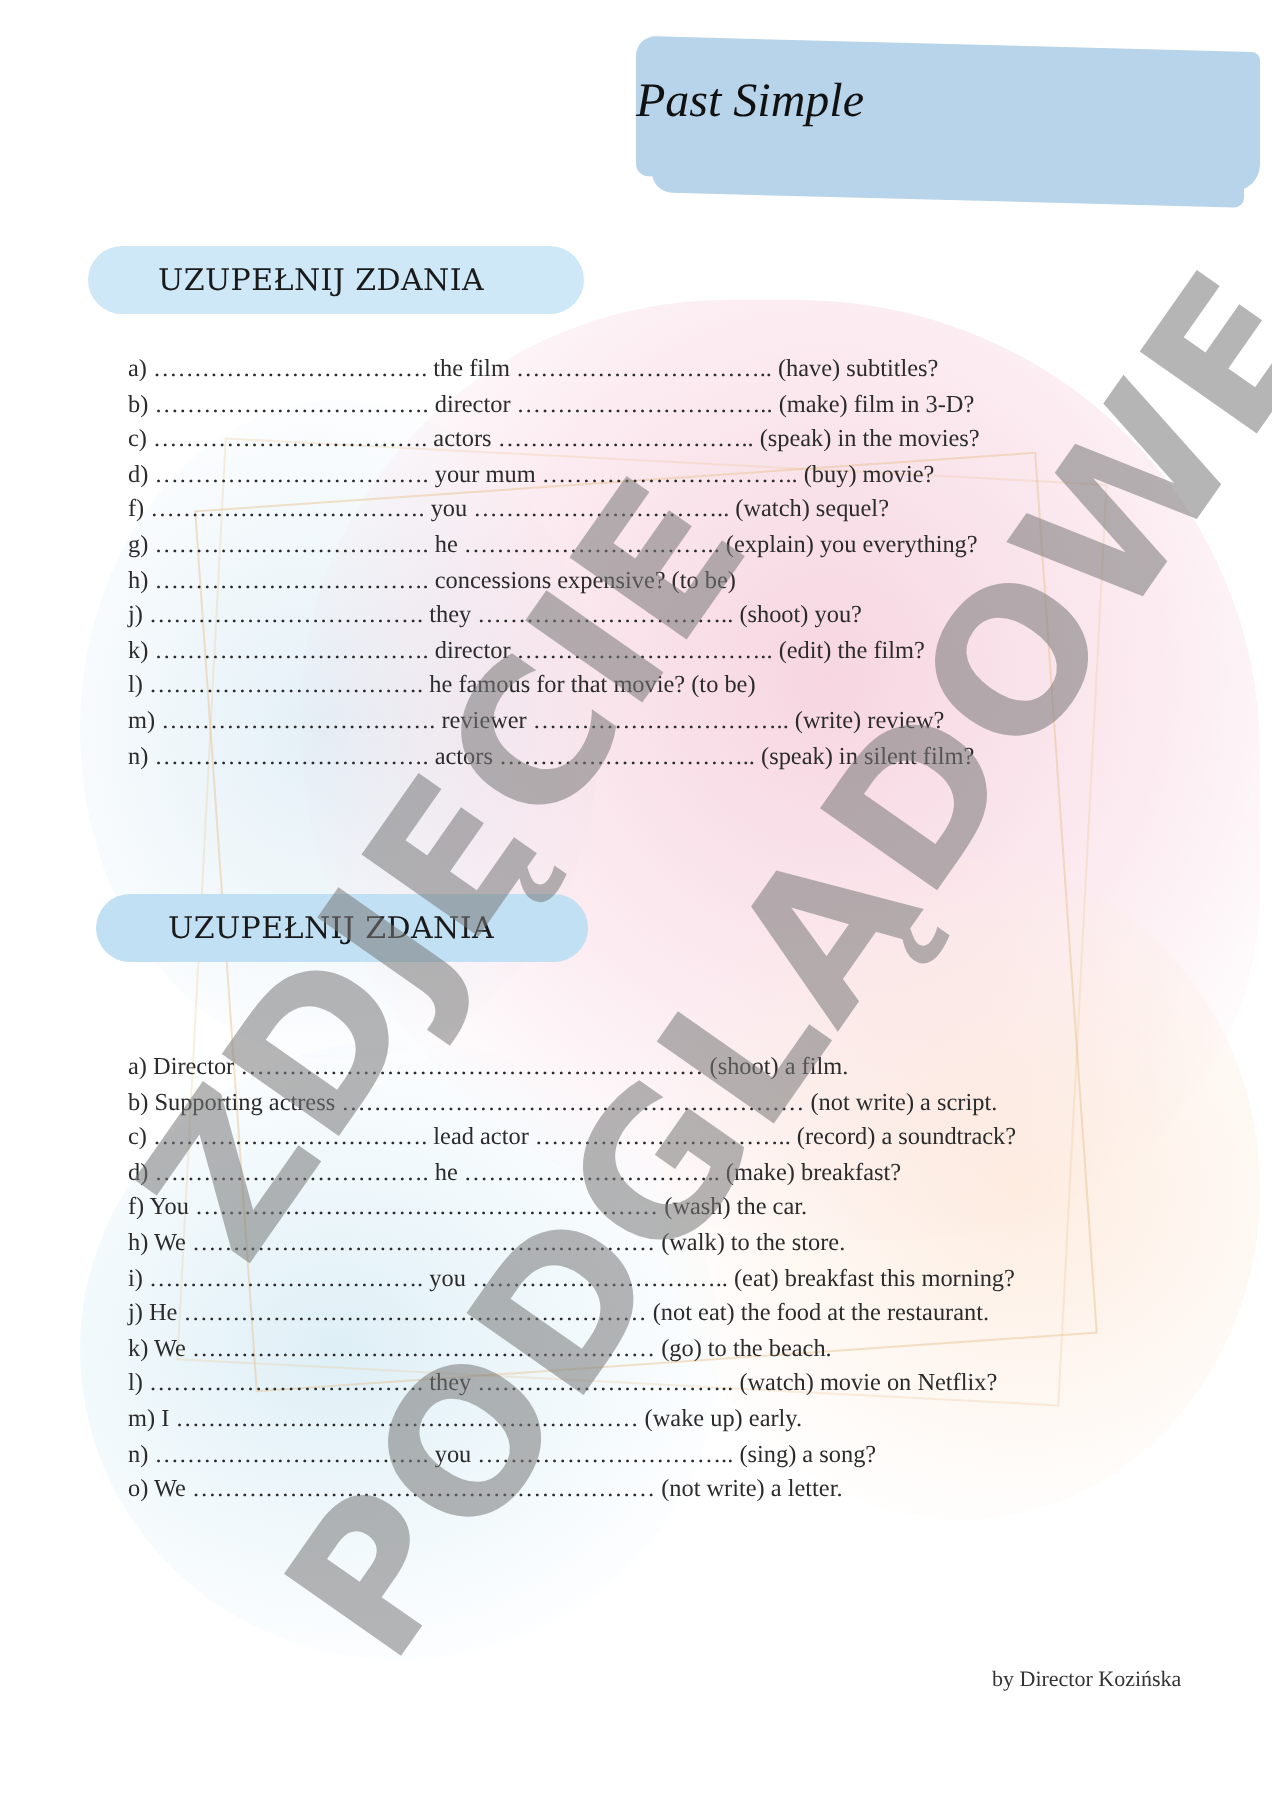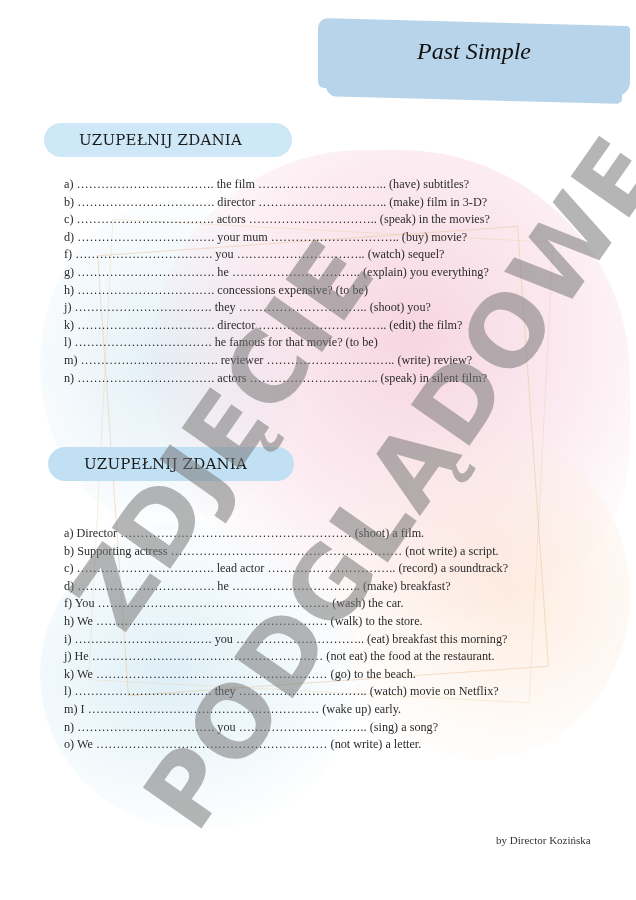--- a/index.html
+++ b/index.html
@@ -45,21 +45,21 @@
       position: absolute; left: 318px; top: 22px; width: 312px; height: 70px;
       background: #b7d4ea;
       border-radius: 10px 4px 14px 6px;
       transform: skewY(1.5deg);
     }
     .title-banner::before {
       content: ""; position: absolute; left: 8px; right: 8px; bottom: -8px; height: 10px;
       background: #b7d4ea; border-radius: 0 0 10px 20px;
     }
     .title-text {
-      position: absolute; left: 318px; top: 38px; width: 312px; text-align: center;
+      position: absolute; left: 318px; top: 38px; width: 312px; 
       font-family: "Liberation Serif", "DejaVu Serif", serif;
       font-style: italic; font-size: 24px; color: #111;
     }
 
     .section-pill {
       position: absolute; height: 34px; border-radius: 17px;
       background: #cfe8f7;
     }
     .section-pill.p1 { left: 44px; top: 123px; width: 248px; }
     .section-pill.p2 { left: 48px; top: 447px; width: 246px; background: #c2e0f3; }

